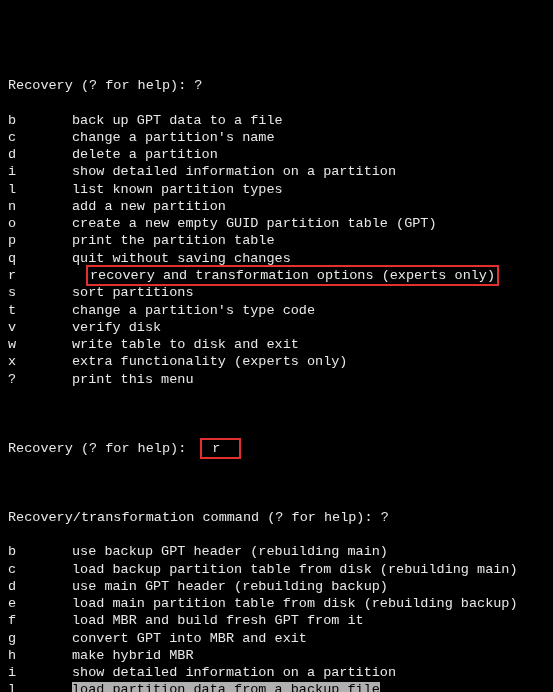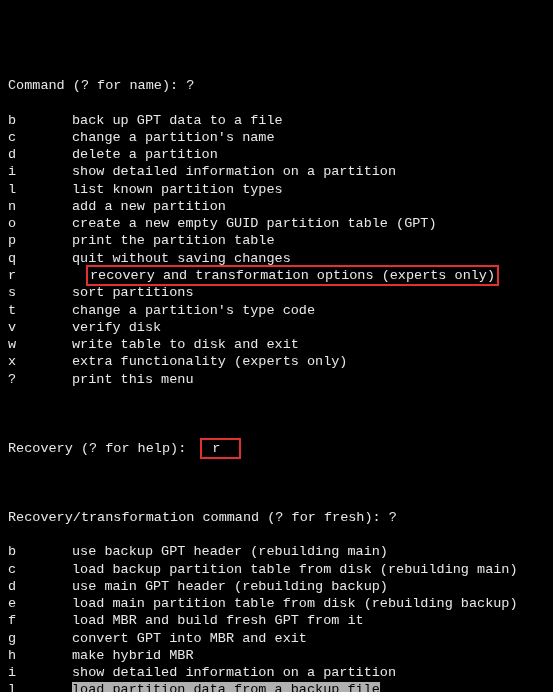--- a/index.html
+++ b/index.html
@@ -29,24 +29,24 @@
     .key-col {
       display: inline-block;
       width: 64px;
     }
   </style>
 </head>
 <body>
 
 
 
-<span class="line">Command (? for name): ?</span>
+<span class="line">Recovery (? for help): ?</span>
 <div id="menu1"><span class="line"><span class="key-col">b</span><span>back up GPT data to a file</span></span><span class="line"><span class="key-col">c</span><span>change a partition's name</span></span><span class="line"><span class="key-col">d</span><span>delete a partition</span></span><span class="line"><span class="key-col">i</span><span>show detailed information on a partition</span></span><span class="line"><span class="key-col">l</span><span>list known partition types</span></span><span class="line"><span class="key-col">n</span><span>add a new partition</span></span><span class="line"><span class="key-col">o</span><span>create a new empty GUID partition table (GPT)</span></span><span class="line"><span class="key-col">p</span><span>print the partition table</span></span><span class="line"><span class="key-col">q</span><span>quit without saving changes</span></span><span class="line"><span class="key-col">r</span><span class="red-box">recovery and transformation options (experts only)</span></span><span class="line"><span class="key-col">s</span><span>sort partitions</span></span><span class="line"><span class="key-col">t</span><span>change a partition's type code</span></span><span class="line"><span class="key-col">v</span><span>verify disk</span></span><span class="line"><span class="key-col">w</span><span>write table to disk and exit</span></span><span class="line"><span class="key-col">x</span><span>extra functionality (experts only)</span></span><span class="line"><span class="key-col">?</span><span>print this menu</span></span></div>
 <span class="line"> </span>
 <span class="line"><span>Recovery (? for help):</span><span class="red-box"> r  </span></span>
 <span class="line"> </span>
-<span class="line">Recovery/transformation command (? for fresh): ?</span>
+<span class="line">Recovery/transformation command (? for help): ?</span>
 <div id="menu2"><span class="line"><span class="key-col">b</span><span>use backup GPT header (rebuilding main)</span></span><span class="line"><span class="key-col">c</span><span>load backup partition table from disk (rebuilding main)</span></span><span class="line"><span class="key-col">d</span><span>use main GPT header (rebuilding backup)</span></span><span class="line"><span class="key-col">e</span><span>load main partition table from disk (rebuilding backup)</span></span><span class="line"><span class="key-col">f</span><span>load MBR and build fresh GPT from it</span></span><span class="line"><span class="key-col">g</span><span>convert GPT into MBR and exit</span></span><span class="line"><span class="key-col">h</span><span>make hybrid MBR</span></span><span class="line"><span class="key-col">i</span><span>show detailed information on a partition</span></span><span class="line"><span class="key-col">l</span><span class="grey-highlight">load partition data from a backup file</span></span></div>
 
 
 
 
 
 
 </body></html>

